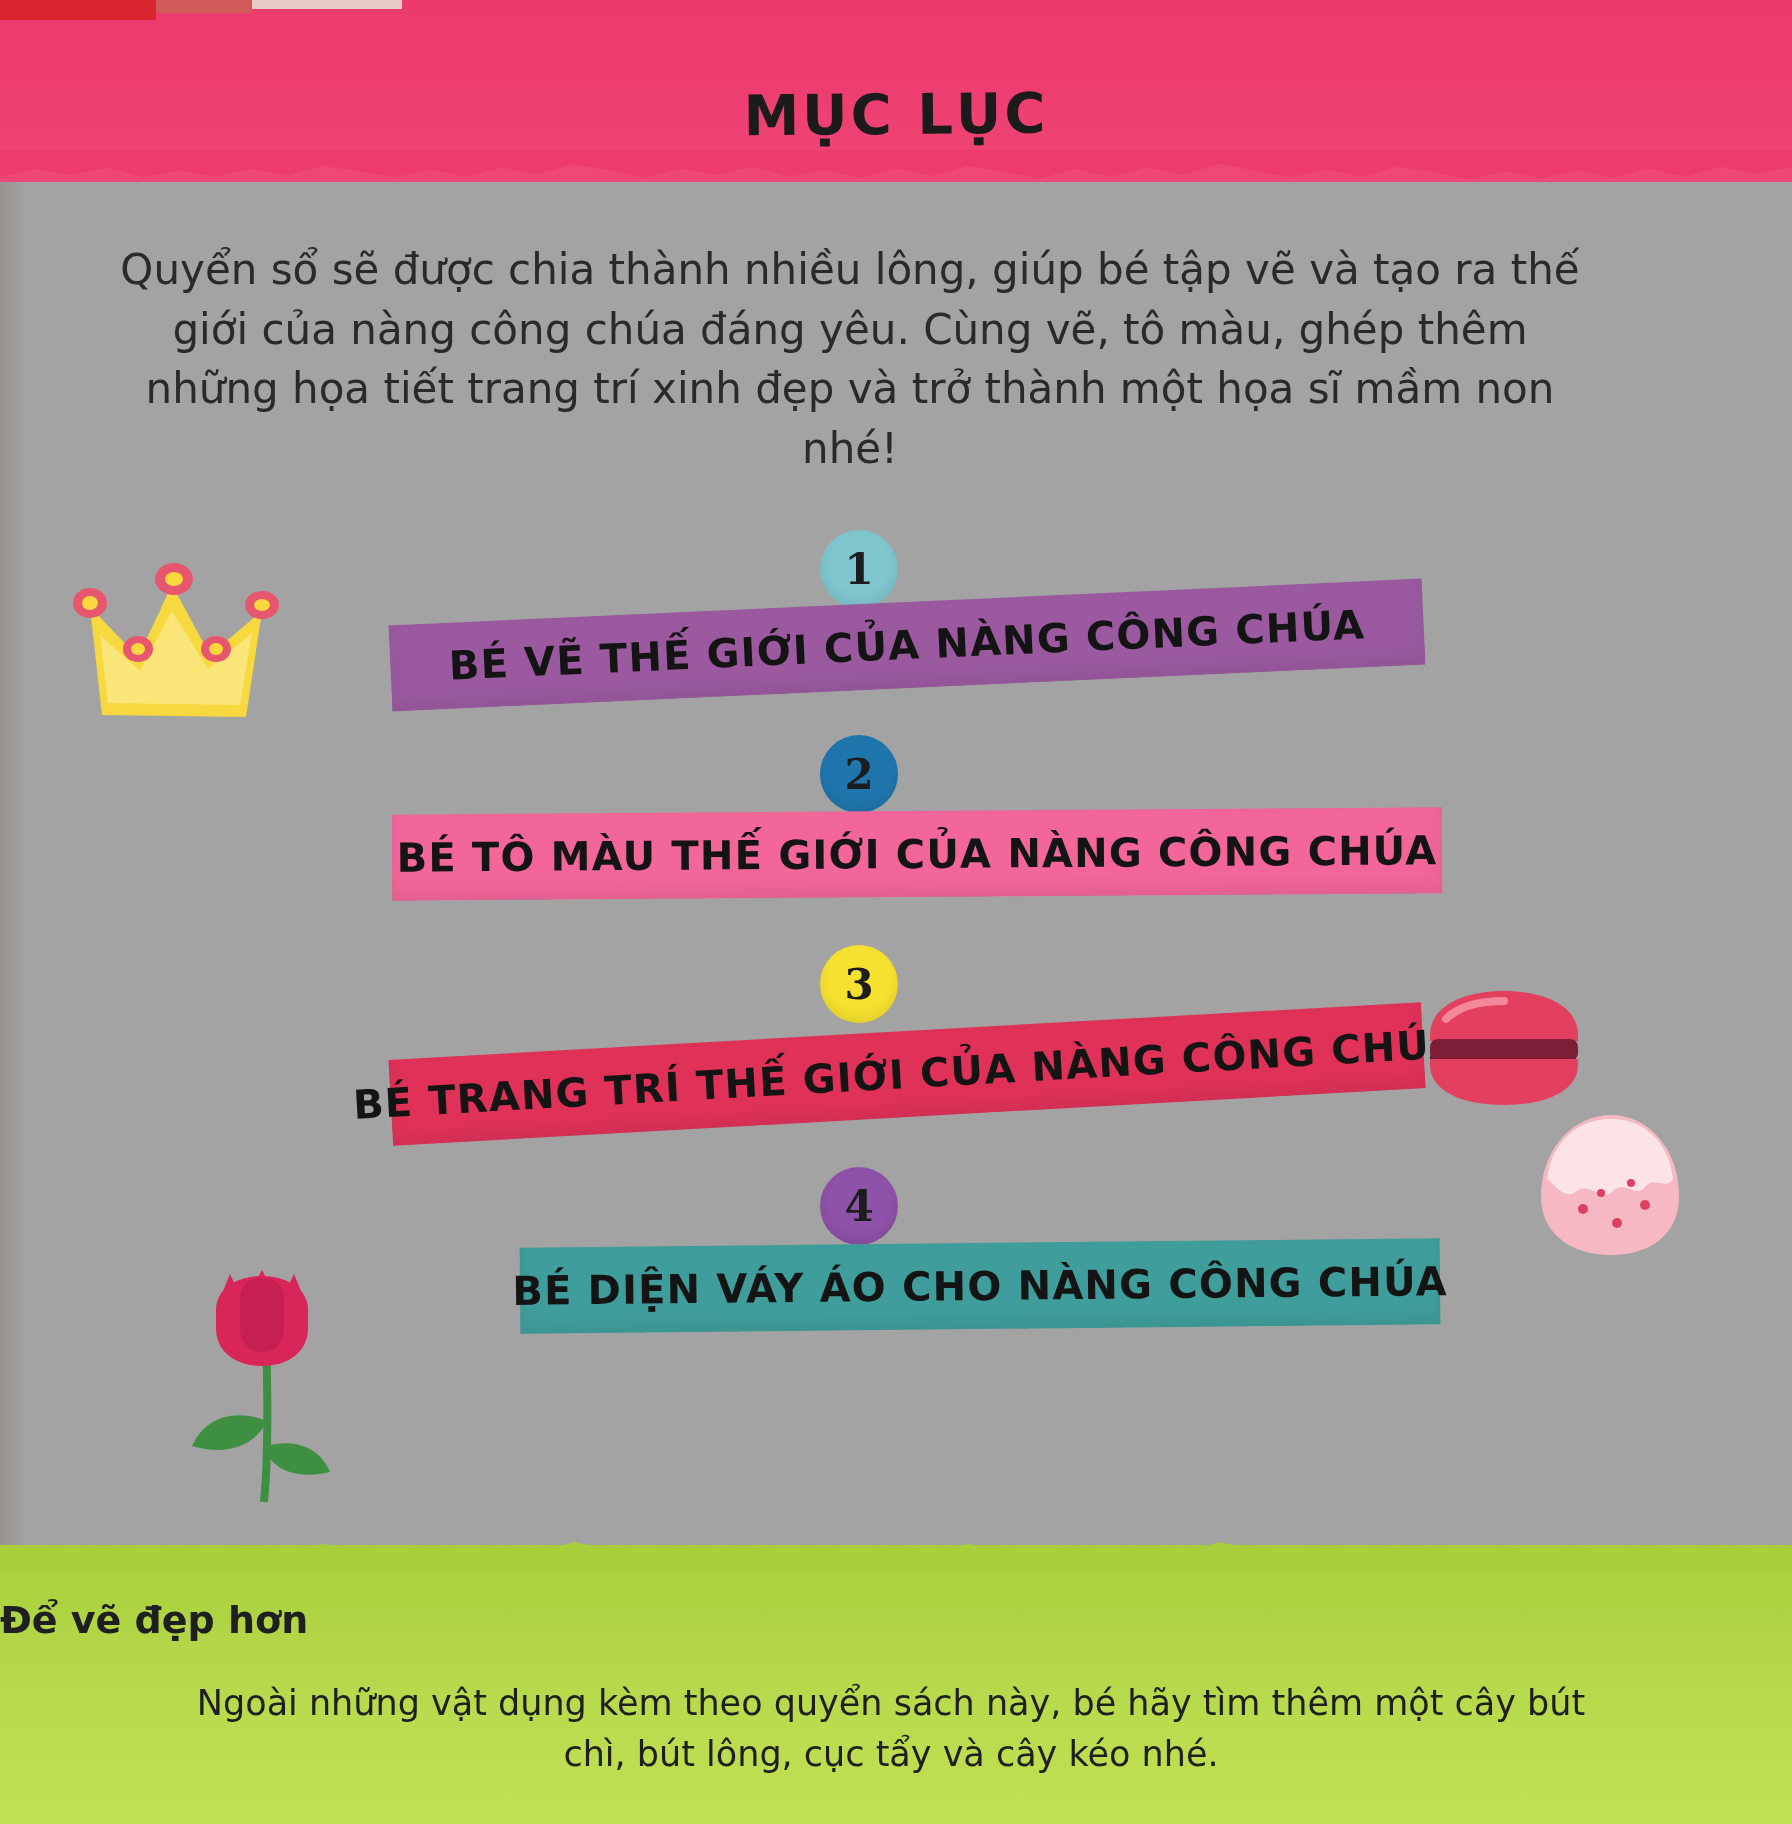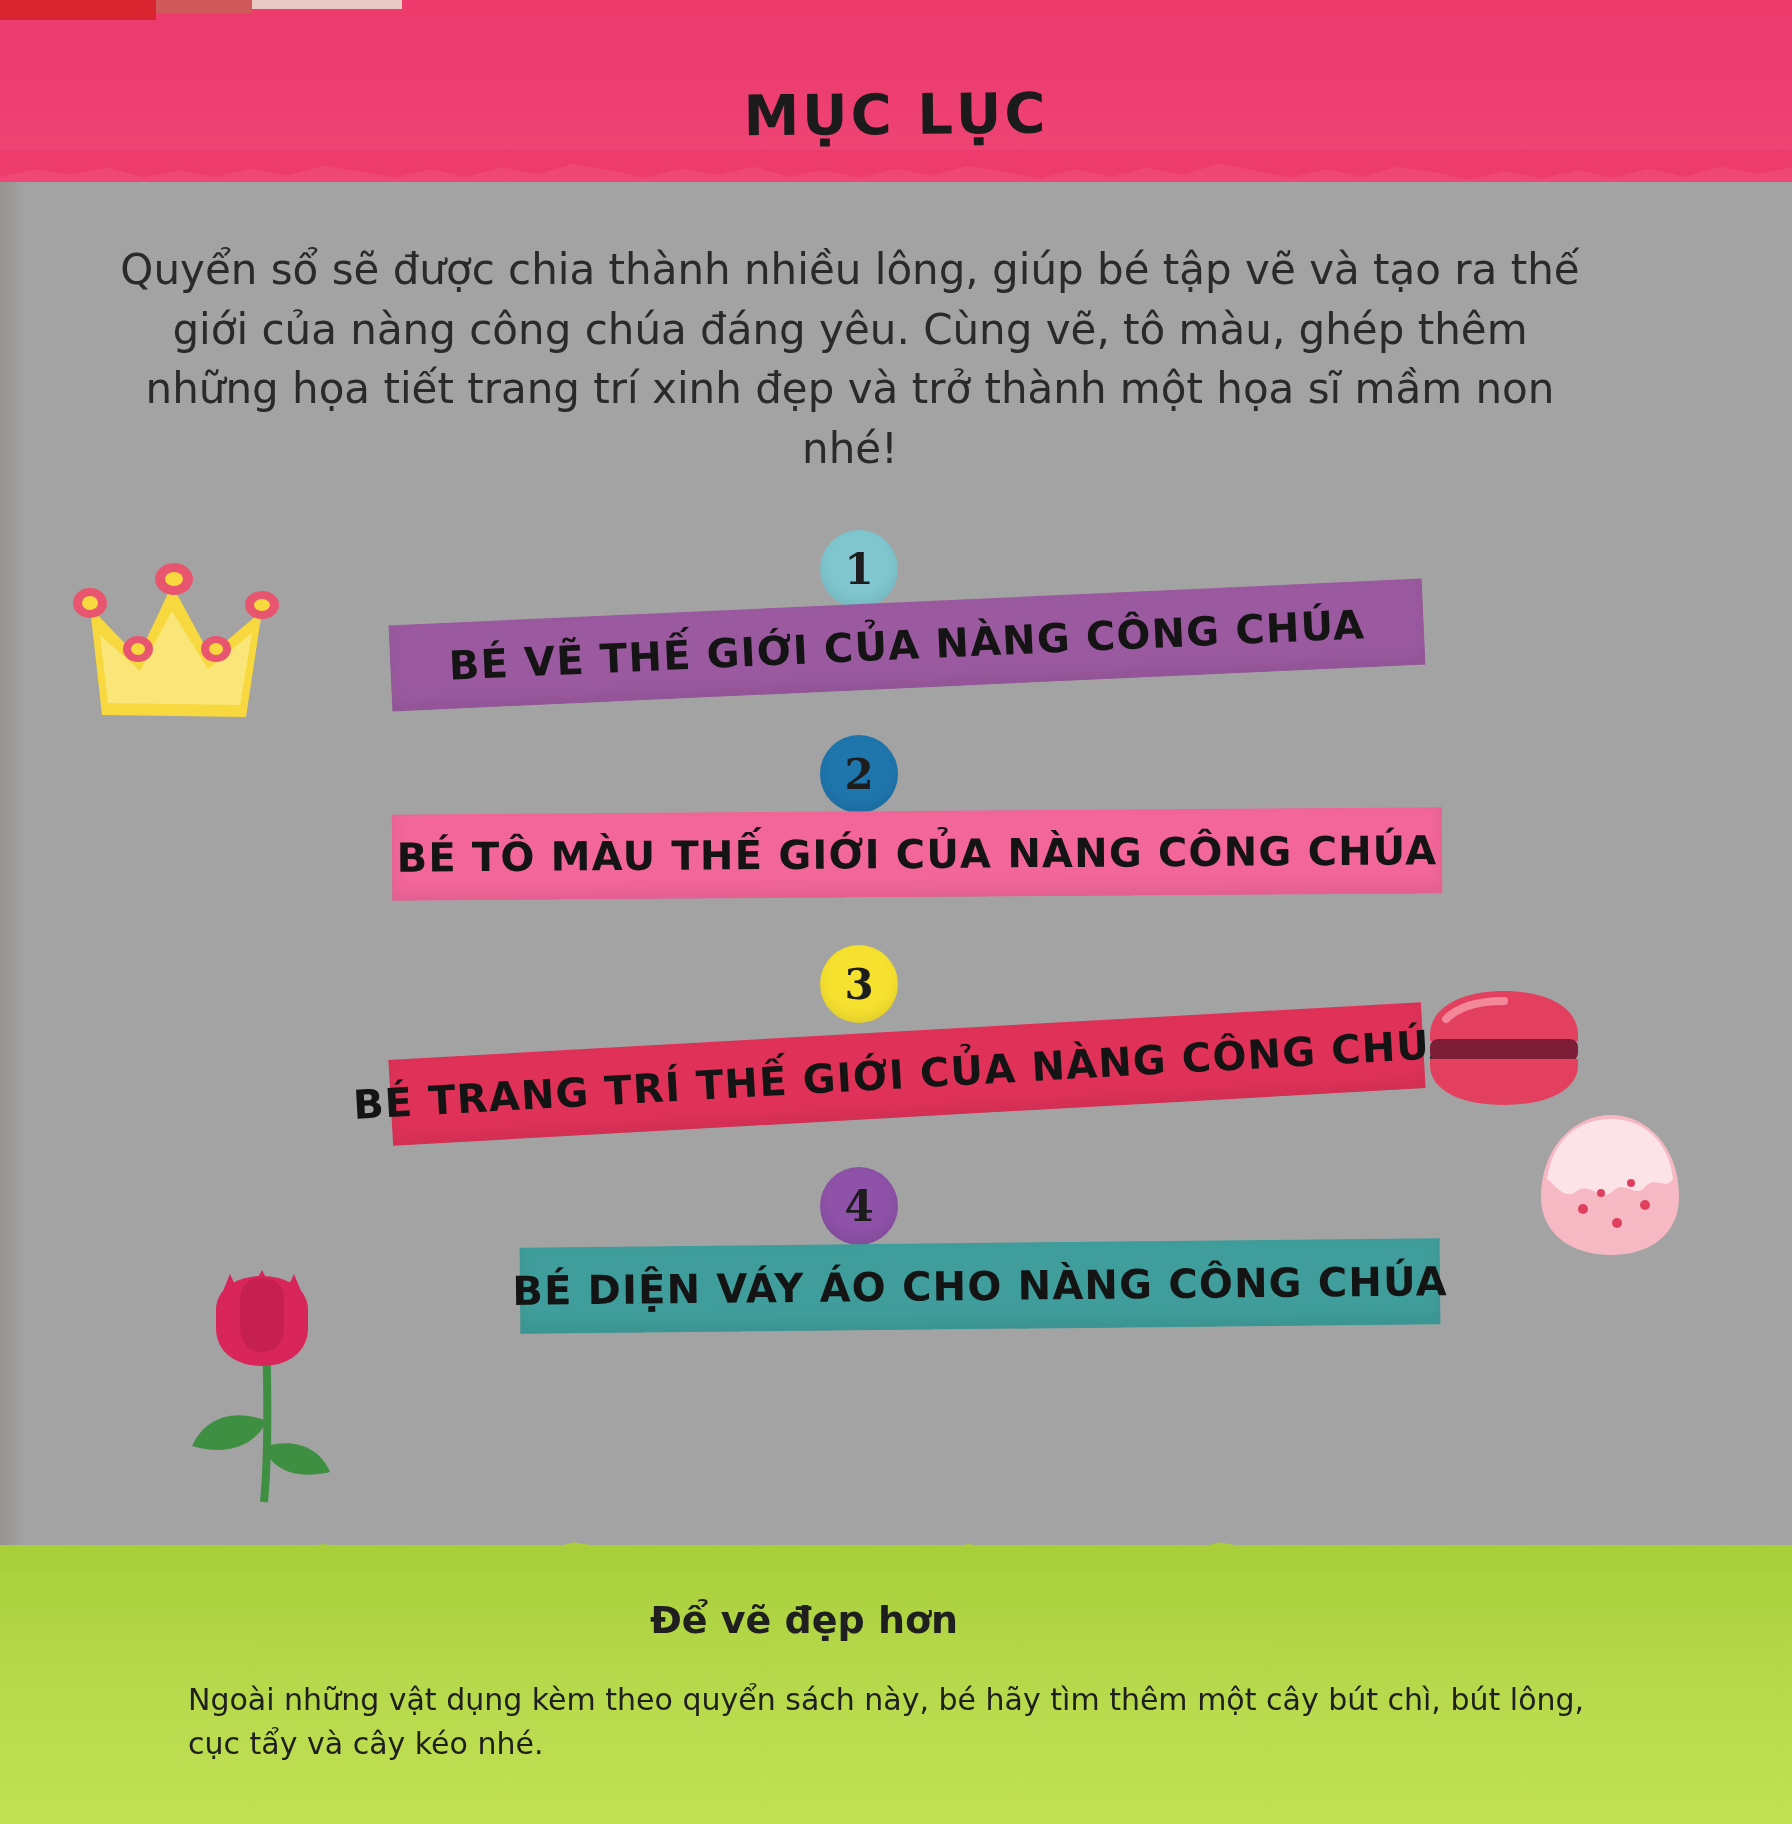--- a/index.html
+++ b/index.html
@@ -185,32 +185,32 @@
       42% 40%, 40% 60%, 38% 44%, 36% 66%, 34% 48%, 32% 34%, 30% 58%,
       28% 42%, 26% 64%, 24% 46%, 22% 66%, 20% 50%, 18% 38%, 16% 62%,
       14% 44%, 12% 64%, 10% 48%, 8% 66%, 6% 42%, 4% 60%, 2% 46%, 0% 62%
     );
   }
   .footer-heading {
     position: absolute;
     left: 0;
     top: 1598px;
     width: 1608px;
-    text-align: center;
     font-size: 38px;
     font-weight: bold;
     color: #1f1f1f;
     font-family: "DejaVu Sans", sans-serif;
   }
   .footer-text {
     position: absolute;
-    left: 188px;
+    left: 176px;
     top: 1678px;
     width: 1430px;
-    font-size: 30px;
+    text-align: center;
+    font-size: 35px;
     line-height: 1.45;
     color: #1f1f1f;
     font-family: "DejaVu Sans", sans-serif;
   }
 
   
   .art { position: absolute; }
   .art-crown { left: 70px; top: 545px; }
   .art-rose  { left: 170px; top: 1270px; }
   .art-macaron { left: 1420px; top: 985px; }

